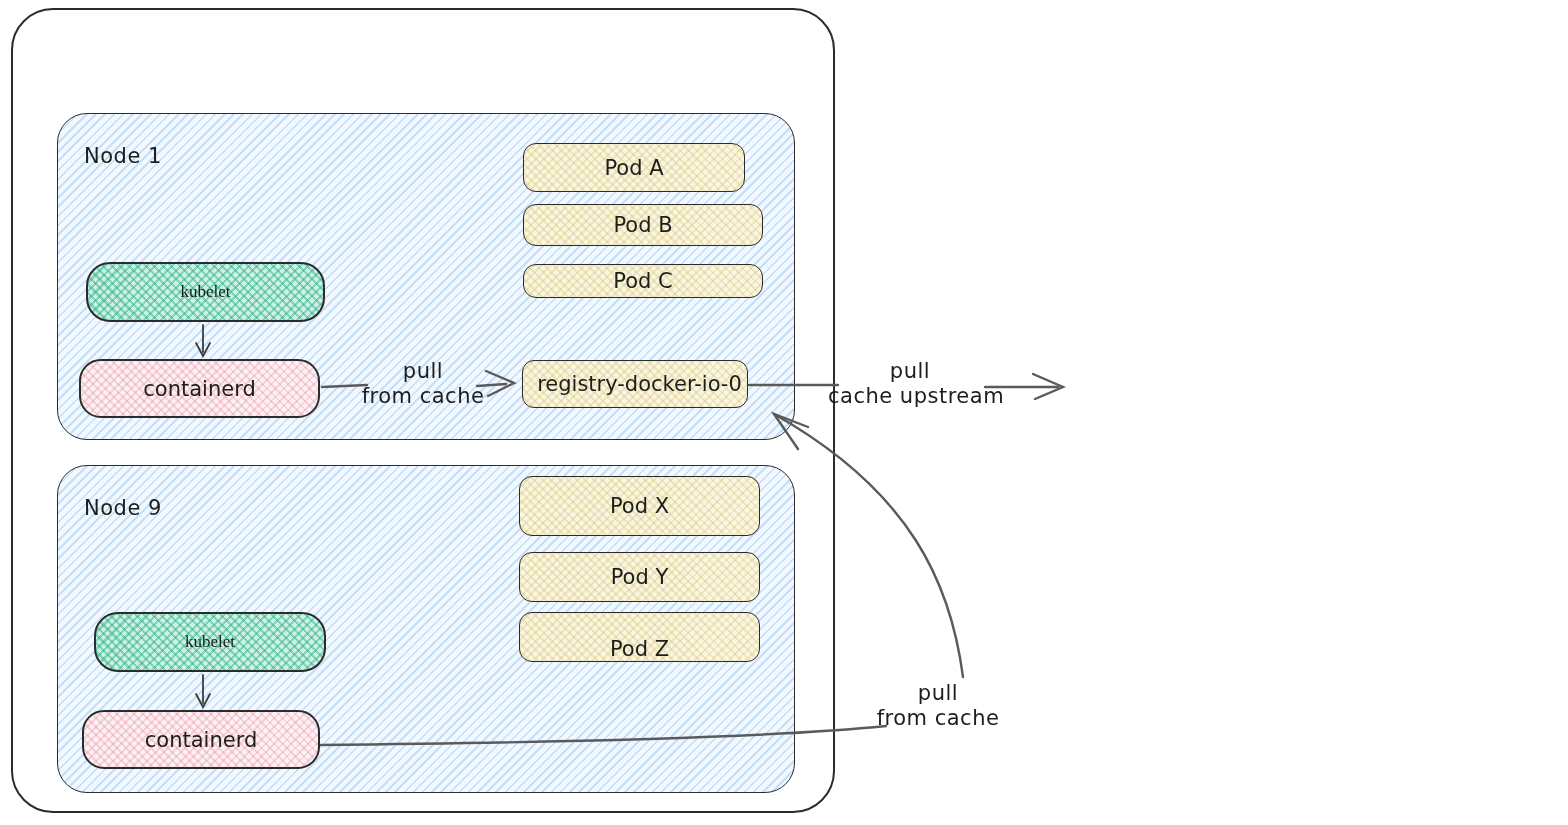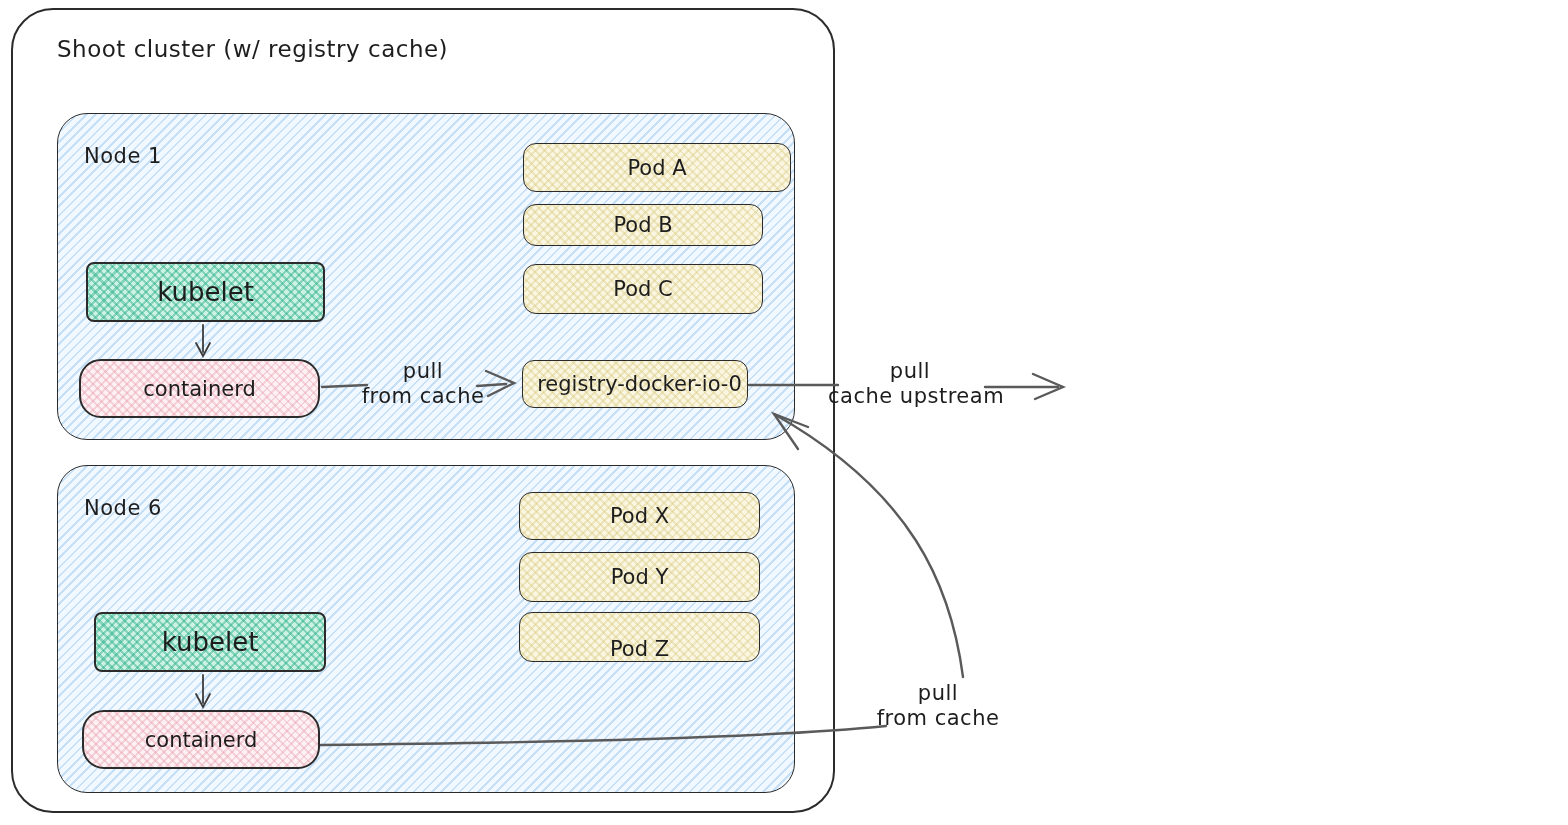--- a/index.html
+++ b/index.html
@@ -33,25 +33,26 @@
     border:1.6px solid #2b2b2b;
   }
   #node1{left:57px;top:113px;width:738px;height:327px;}
   #node2{left:57px;top:465px;width:738px;height:328px;}
   .node-label{position:absolute;font-size:21px;letter-spacing:.5px;}
   #node1-label{left:84px;top:144px;}
   #node2-label{left:84px;top:496px;}
 
   
   .kubelet{
-    border-radius:8px;font-size:26px;
+    border-radius:24px;font-size:17px;
     background:
       repeating-linear-gradient(45deg, rgba(33,170,132,.42) 0 2.2px, rgba(255,255,255,0) 2.2px 6px),
       repeating-linear-gradient(135deg, rgba(33,170,132,.42) 0 2.2px, rgba(255,255,255,0) 2.2px 6px),
       #cdf2e4;
+    font-family: Liberation Serif, serif;
   }
   #kubelet1{left:86px;top:262px;width:239px;height:60px;}
   #kubelet2{left:94px;top:612px;width:232px;height:60px;}
 
   
   .containerd{
     border-radius:22px;font-size:21px;
     background:
       repeating-linear-gradient(45deg, rgba(228,140,158,.30) 0 2px, rgba(255,255,255,0) 2px 6px),
       repeating-linear-gradient(135deg, rgba(228,140,158,.30) 0 2px, rgba(255,255,255,0) 2px 6px),
@@ -62,24 +63,24 @@
 
   
   .pod{
     border-radius:13px;font-size:21px;
     background:
       repeating-linear-gradient(45deg, rgba(214,198,120,.35) 0 2px, rgba(255,255,255,0) 2px 6px),
       repeating-linear-gradient(135deg, rgba(214,198,120,.35) 0 2px, rgba(255,255,255,0) 2px 6px),
       #faf6e2;
     border:1.8px solid #2b2b2b;
   }
-  #podA{left:523px;top:143px;width:268px;height:49px;}
+  #podA{left:523px;top:143px;width:222px;height:49px;}
   #podB{left:523px;top:204px;width:240px;height:42px;}
-  #podC{left:523px;top:264px;width:240px;height:50px;}
-  #podX{left:519px;top:492px;width:241px;height:48px;}
+  #podC{left:523px;top:264px;width:240px;height:34px;}
+  #podX{left:519px;top:476px;width:241px;height:60px;}
   #podY{left:519px;top:552px;width:241px;height:50px;}
   #podZ{left:519px;top:612px;width:241px;height:50px;align-items:flex-end;}
   #registry{left:522px;top:360px;width:226px;height:48px;border-radius:12px;padding-left:9px;}
 
   
   #dockerio{
     left:1070px;top:343px;width:486px;height:87px;border-radius:24px;
     font-size:21px;
     background:
       repeating-linear-gradient(135deg, rgba(106,194,132,.38) 0 1.8px, rgba(255,255,255,0) 1.8px 7px),
@@ -99,21 +100,20 @@
   #edges{position:absolute;left:0;top:0;z-index:4;pointer-events:none;}
   .arrow{stroke:#5a5a5a;stroke-width:2.4;fill:none;stroke-linecap:round;}
   .arrow-dark{stroke:#3c3c3c;stroke-width:1.8;fill:none;stroke-linecap:round;}
 </style>
 </head>
 <body>
 
 <div id="stage">
 
   <div id="outer" class="box"></div>
-  <div id="title">Shoot cluster (w/ registry cache)</div>
 
   <div id="node1" class="box node"></div>
   <div id="node1-label" class="node-label">Node 1</div>
   <div id="kubelet1" class="box kubelet label-center">
     <span>kubelet</span>
   </div>
   <div id="containerd1" class="box containerd label-center">
     <span>containerd</span>
   </div>
   <div id="podA" class="box pod label-center">
@@ -123,21 +123,21 @@
     <span>Pod B</span>
   </div>
   <div id="podC" class="box pod label-center">
     <span>Pod C</span>
   </div>
   <div id="registry" class="box pod label-center">
     <span>registry-docker-io-0</span>
   </div>
 
   <div id="node2" class="box node"></div>
-  <div id="node2-label" class="node-label">Node 6</div>
+  <div id="node2-label" class="node-label">Node 9</div>
   <div id="kubelet2" class="box kubelet label-center">
     <span>kubelet</span>
   </div>
   <div id="containerd2" class="box containerd label-center">
     <span>containerd</span>
   </div>
   <div id="podX" class="box pod label-center">
     <span>Pod X</span>
   </div>
   <div id="podY" class="box pod label-center">

